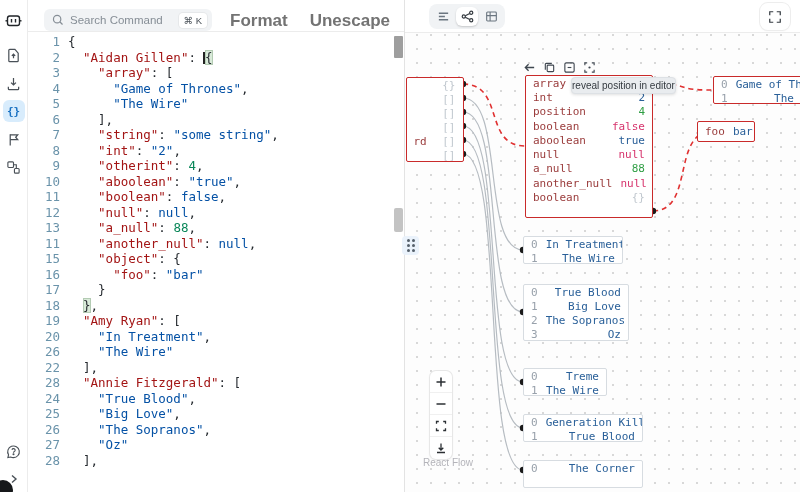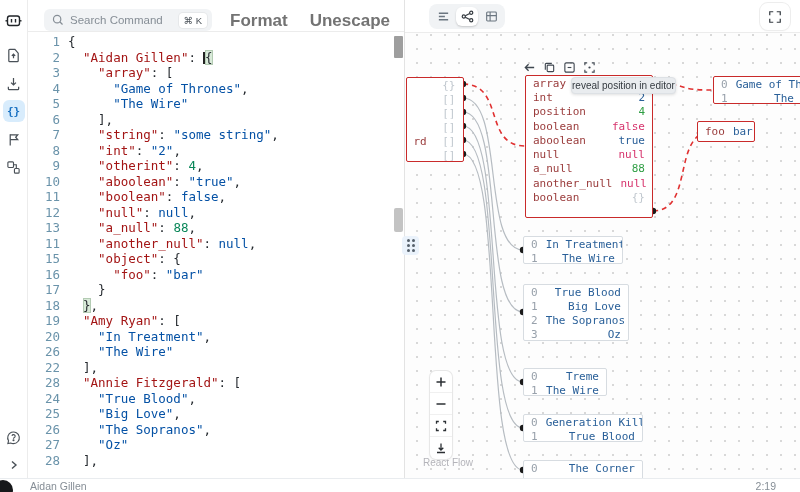--- a/index.html
+++ b/index.html
@@ -444,18 +444,14 @@
 
   <div class="grip">
       <i></i>
       <i></i>
       <i></i>
       <i></i>
       <i></i>
       <i></i>
     </div>
 
-  <footer class="status-bar">
-    <span>Aidan Gillen</span>
-    <span class="status-right">2:19</span>
-  </footer>
   <div class="corner-artifact"></div>
 </div>
 
 </body></html>

